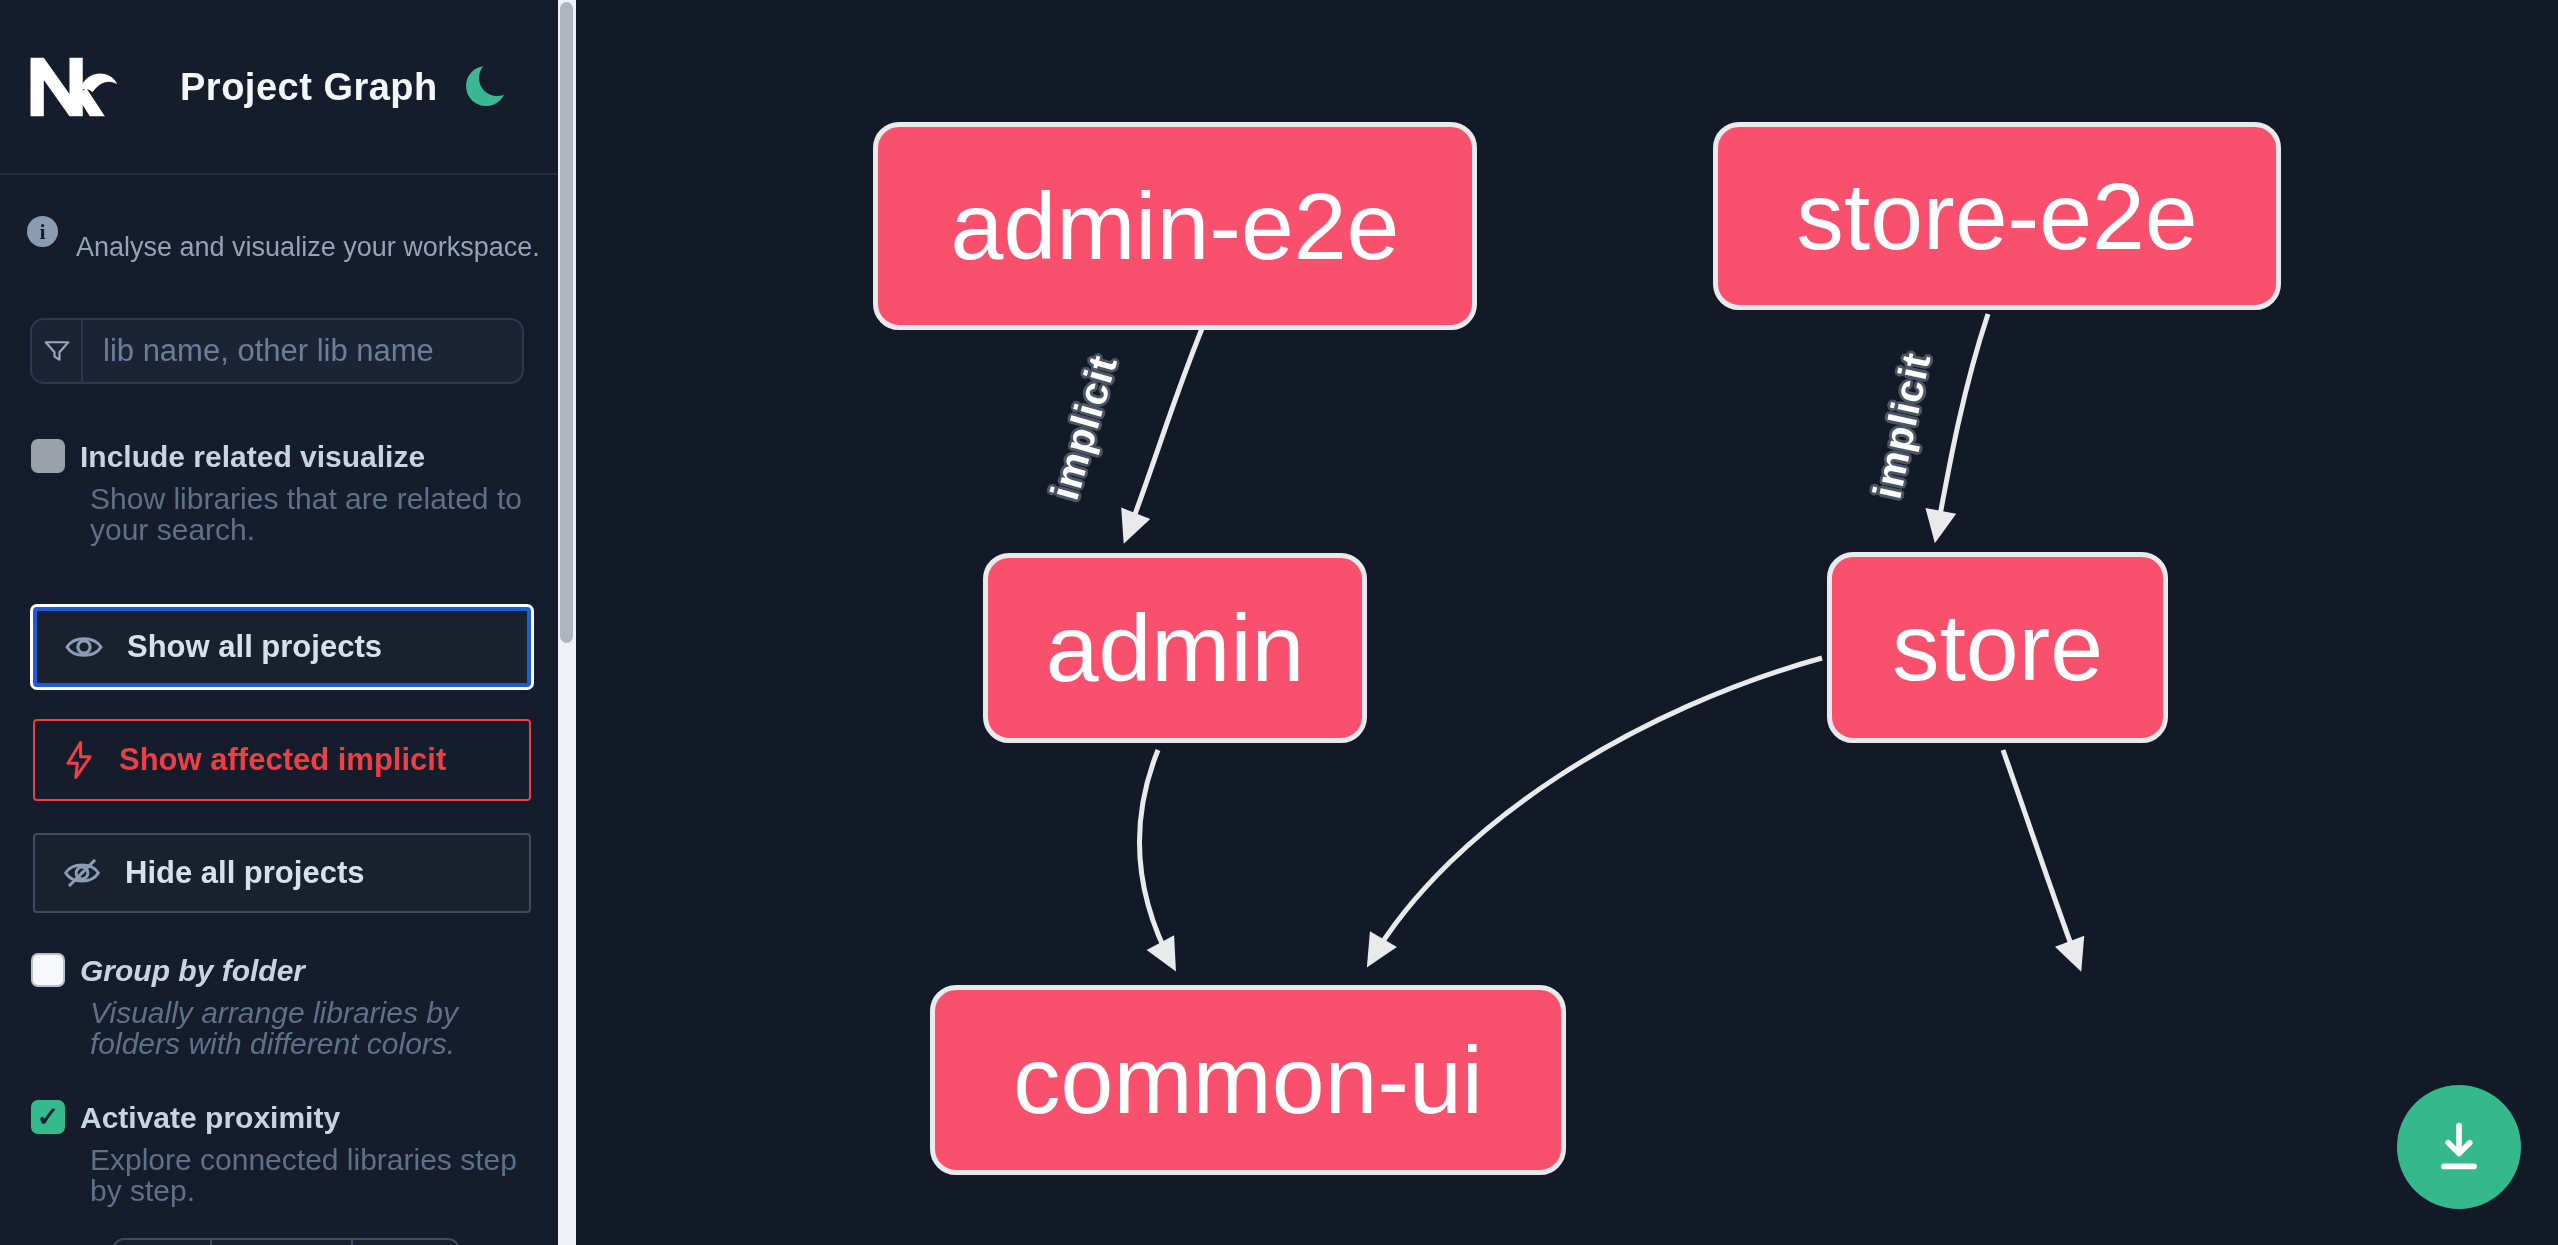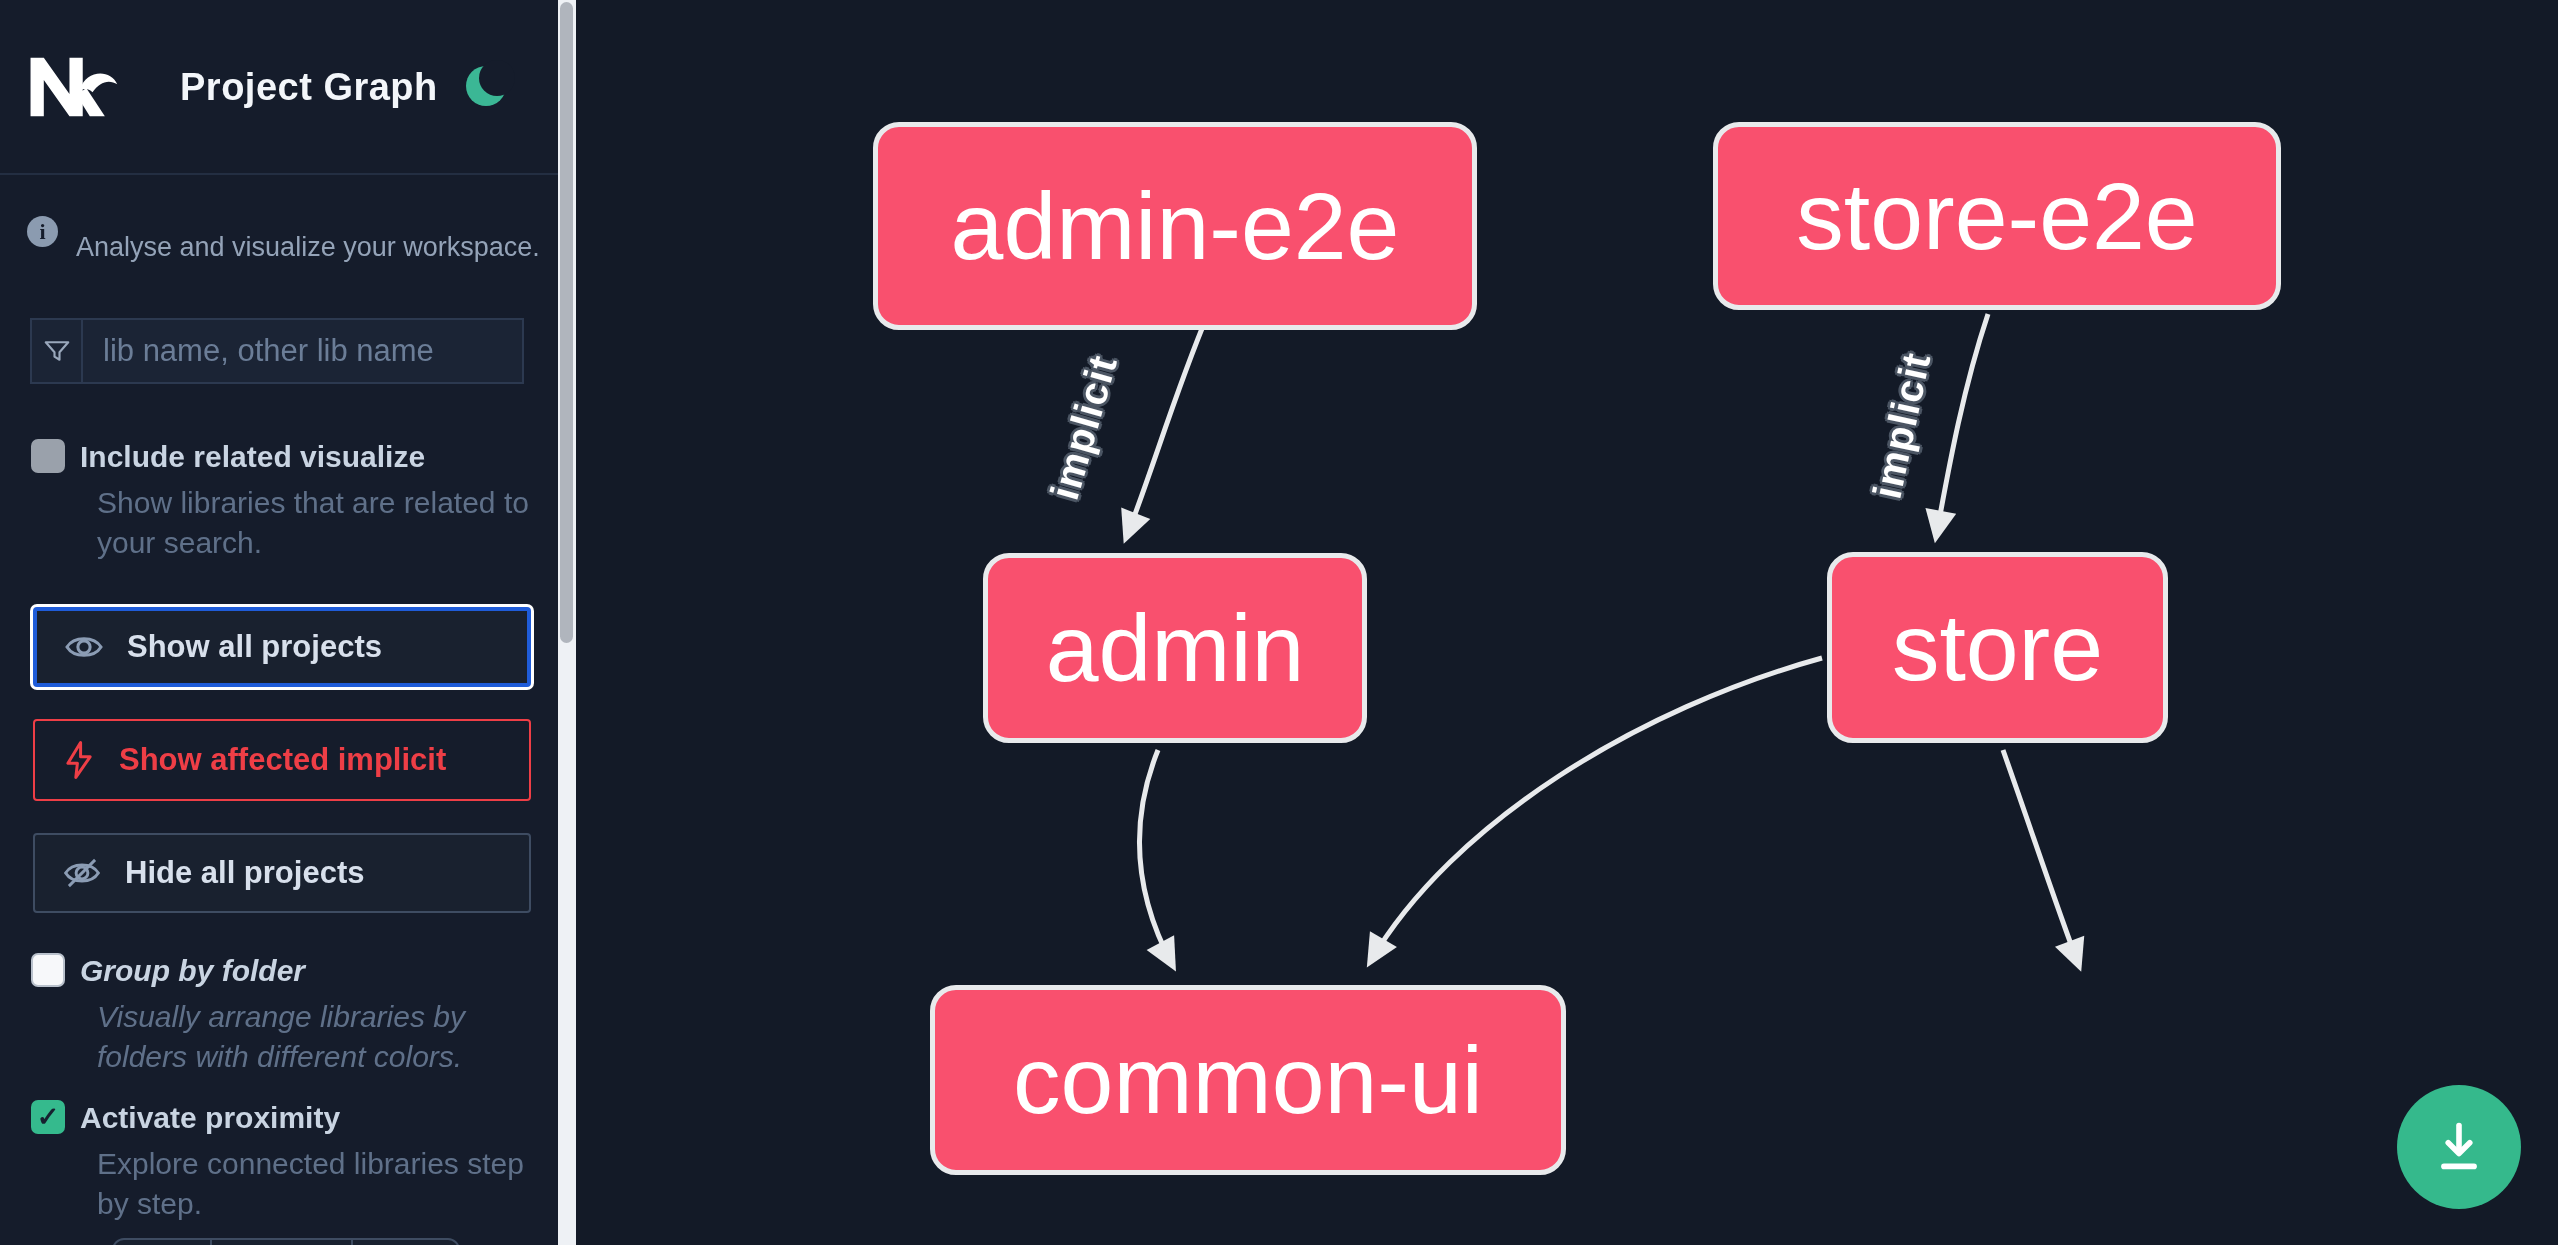--- a/index.html
+++ b/index.html
@@ -14,33 +14,33 @@
   .moon{position:absolute;left:466px;top:64px;width:44px;height:44px;}
   .moon .c1{position:absolute;left:0;top:2px;width:40px;height:40px;border-radius:50%;background:#3bb795;}
   .moon .c2{position:absolute;left:13px;top:-4px;width:36px;height:36px;border-radius:50%;background:#151c2b;}
 
   .info-row{position:absolute;left:27px;top:200px;display:flex;align-items:center;gap:18px;}
   .info-icon{width:31px;height:31px;border-radius:50%;background:#8b9bb0;color:#151c2b;
              font-size:22px;font-weight:700;display:flex;align-items:center;justify-content:center;font-family:"Liberation Serif",serif;}
   .tagline{font-size:27px;color:#94a3b8;margin-top:32px;}
 
   .search{position:absolute;left:30px;top:318px;width:494px;height:66px;background:#1b2435;
-          border:2px solid #2c3950;border-radius:0;display:flex;align-items:stretch;box-sizing:border-box;}
+          border:2px solid #2c3950;border-radius:14px;display:flex;align-items:stretch;box-sizing:border-box;}
   .search .icon-cell{width:64px;display:flex;align-items:center;justify-content:center;border-right:2px solid #2c3950;}
   .search input{flex:1;background:transparent;border:none;outline:none;color:#cbd5e1;
                 font-size:31px;padding:0 20px;font-family:"Liberation Sans",sans-serif;}
   .search input::placeholder{color:#6b7d97;}
 
   .opt{position:absolute;left:31px;width:500px;}
   .opt .box{position:absolute;left:0;top:0;width:34px;height:34px;border-radius:7px;}
   .opt .box.disabled{background:#9aa1ab;}
   .opt .box.white{background:#f7f8fa;border:2px solid #b9c1cc;box-sizing:border-box;}
   .opt .box.checked{background:#35ba8d;display:flex;align-items:center;justify-content:center;}
   .opt .lbl{position:absolute;left:49px;top:1px;font-size:30px;font-weight:700;color:#c9d4e2;white-space:nowrap;}
-  .opt .desc{position:absolute;left:66px;top:44px;width:460px;font-size:30px;line-height:40px;color:#5f7089;}
+  .opt .desc{position:absolute;left:59px;top:44px;width:460px;font-size:30px;line-height:31px;color:#5f7089;}
 
   .btn{position:absolute;left:33px;width:498px;box-sizing:border-box;border-radius:4px;
        display:flex;align-items:center;background:#19212f;cursor:pointer;}
   .btn .blabel{font-size:31px;font-weight:700;color:#d8e0ec;white-space:nowrap;}
   .btn-all{top:607px;height:80px;border:4px solid #1f5cd9;box-shadow:0 0 0 3px #ffffff;}
   .btn-affected{top:719px;height:82px;border:2px solid #ee3e46;background:transparent;}
   .btn-affected .blabel{color:#ee3e46;}
   .btn-hide{top:833px;height:80px;border:2px solid #3e4c62;}
   .btn .bicon{margin:0 22px 0 26px;display:flex;align-items:center;}
 

